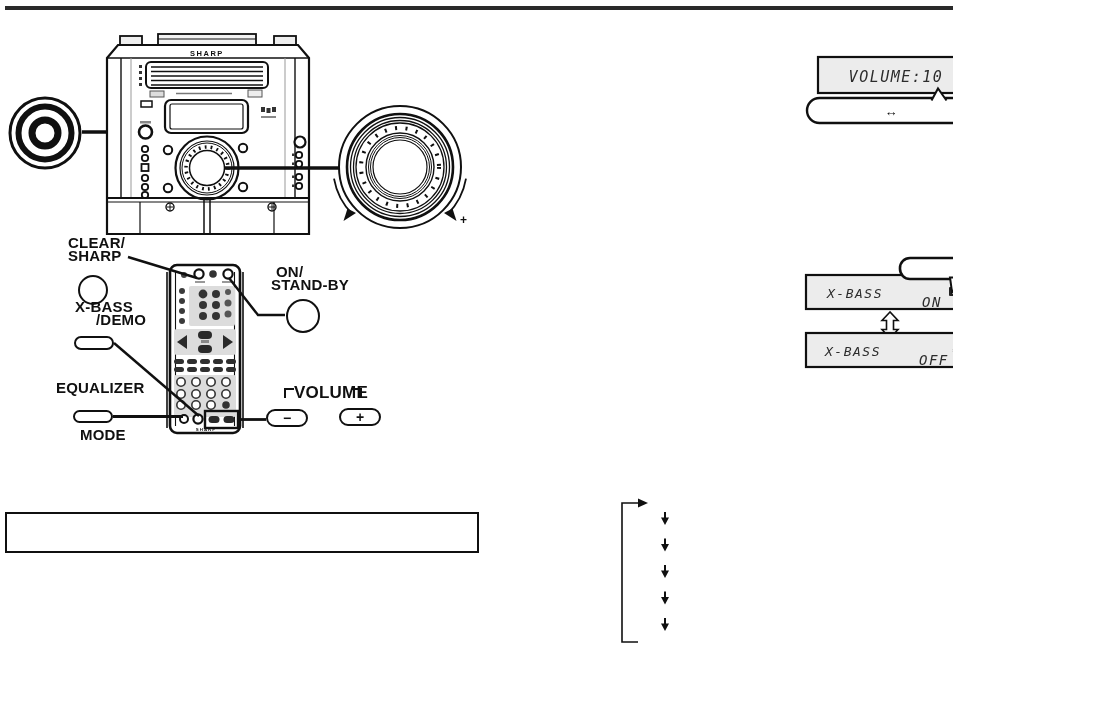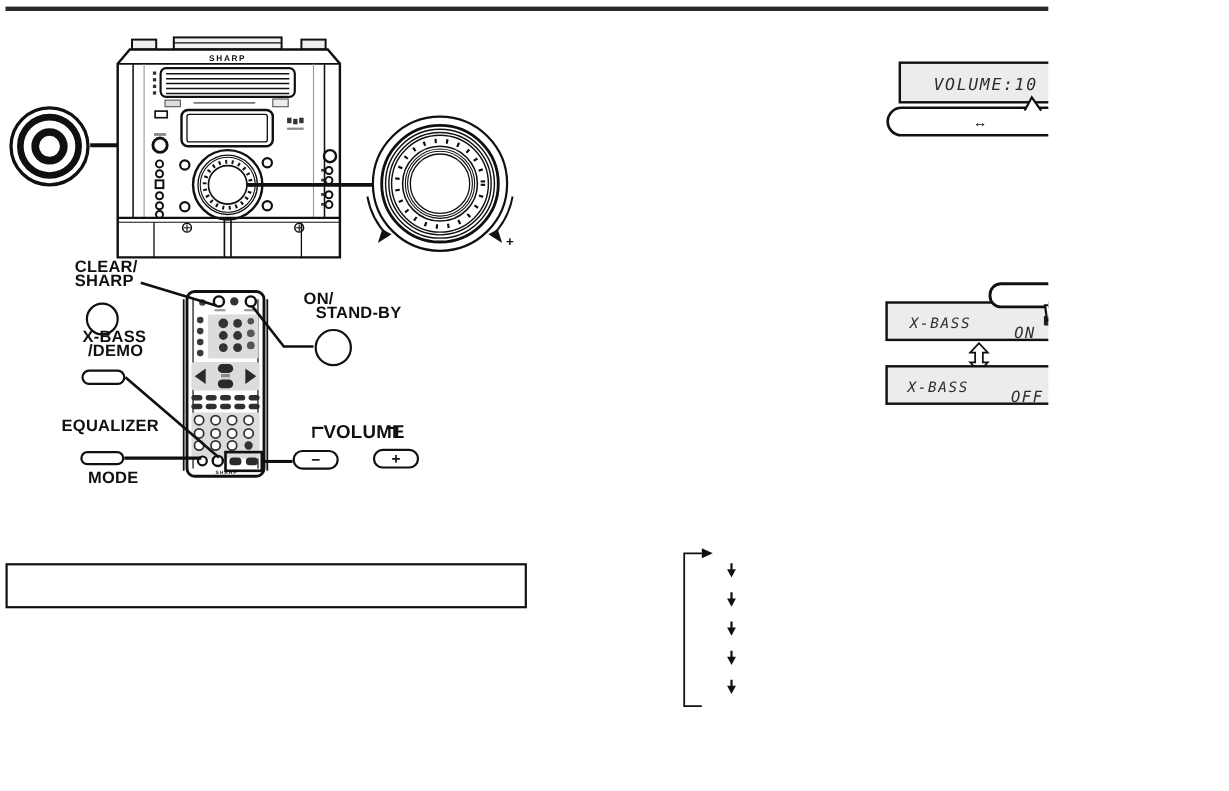--- a/index.html
+++ b/index.html
@@ -232,29 +232,29 @@
     <rect x="46.5" y="158" width="11" height="7" rx="3.5" fill="#2a2a2a"></rect>
     <rect x="61.5" y="158" width="11" height="7" rx="3.5" fill="#2a2a2a"></rect>
     <text x="44" y="173" text-anchor="middle" font-size="4.4" font-weight="bold" letter-spacing="1" fill="#101010">SHARP</text>
   </svg>
 
   <div class="lbl" style="left:68px;top:236px;">CLEAR/</div>
   <div class="lbl" style="left:68px;top:249px;">SHARP</div>
   <div class="shape circle" style="left:78px;top:275px;width:30px;height:30px;"></div>
 
   <div class="lbl" style="left:75px;top:300px;">X-BASS</div>
-  <div class="lbl" style="left:80px;top:313px;">/DEMO</div>
+  <div class="lbl" style="left:96px;top:313px;">/DEMO</div>
   <div class="shape" style="left:74px;top:336px;width:40px;height:14px;border-radius:7px;"></div>
 
   <div class="lbl" style="left:56px;top:381px;">EQUALIZER</div>
   <div class="lbl" style="left:80px;top:394px;margin-top:34px;">MODE</div>
   <div class="shape" style="left:73px;top:410px;width:40px;height:13px;border-radius:6.5px;"></div>
 
   <div class="lbl" style="left:276px;top:265px;">ON/</div>
-  <div class="lbl" style="left:271px;top:278px;margin-left:16px;">STAND-BY</div>
+  <div class="lbl" style="left:271px;top:278px;">STAND-BY</div>
   <div class="shape circle" style="left:286px;top:299px;width:34px;height:34px;border-width:2.8px;"></div>
 
   <div class="lbl" style="left:294px;top:386px;font-size:17px;">VOLUME</div>
   <div class="abs" style="left:284px;top:388px;width:8px;height:8px;border-left:2px solid #101010;border-top:2px solid #101010;"></div>
   <div class="abs" style="left:352px;top:388px;width:8px;height:8px;border-right:2px solid #101010;border-top:2px solid #101010;"></div>
   <div class="shape pill" style="left:266px;top:409px;width:42px;height:18px;">
     <span>−</span>
   </div>
   <div class="shape pill" style="left:339px;top:408px;width:42px;height:18px;">
     <span>+</span>

